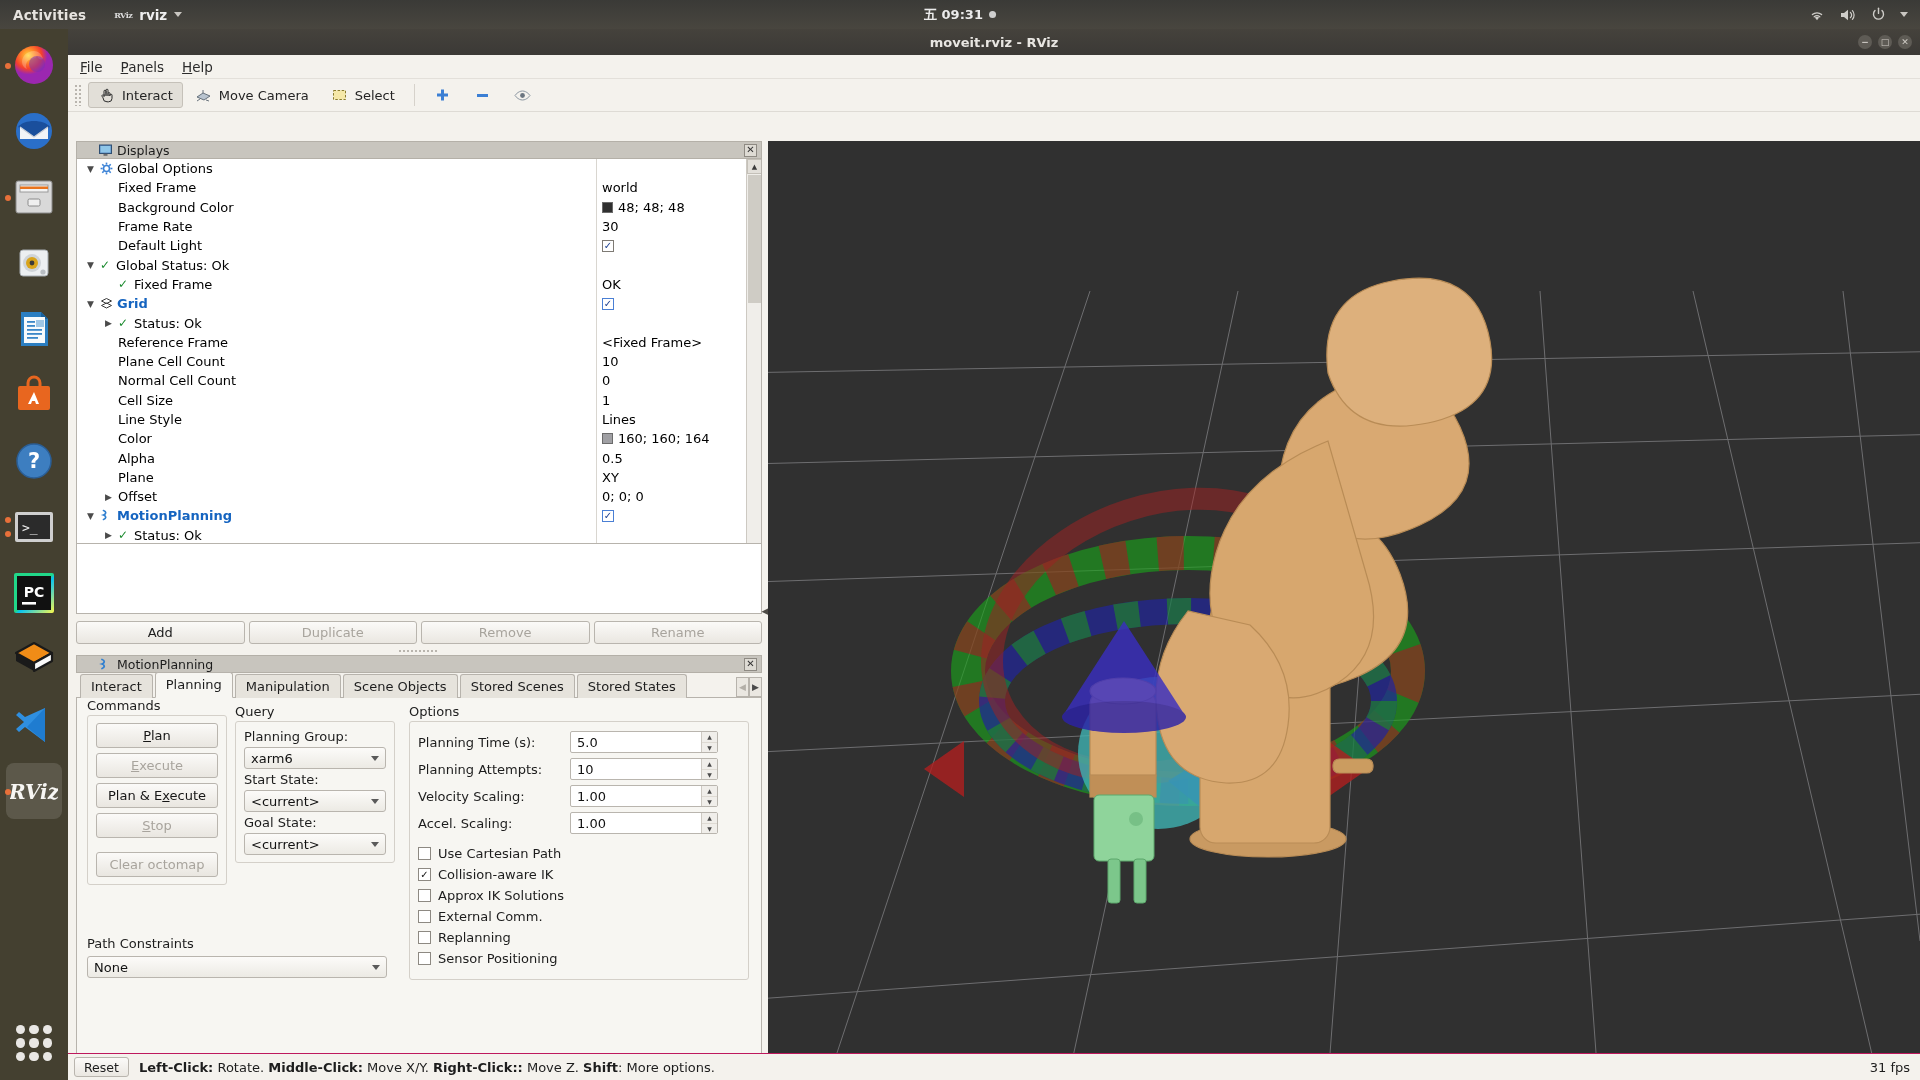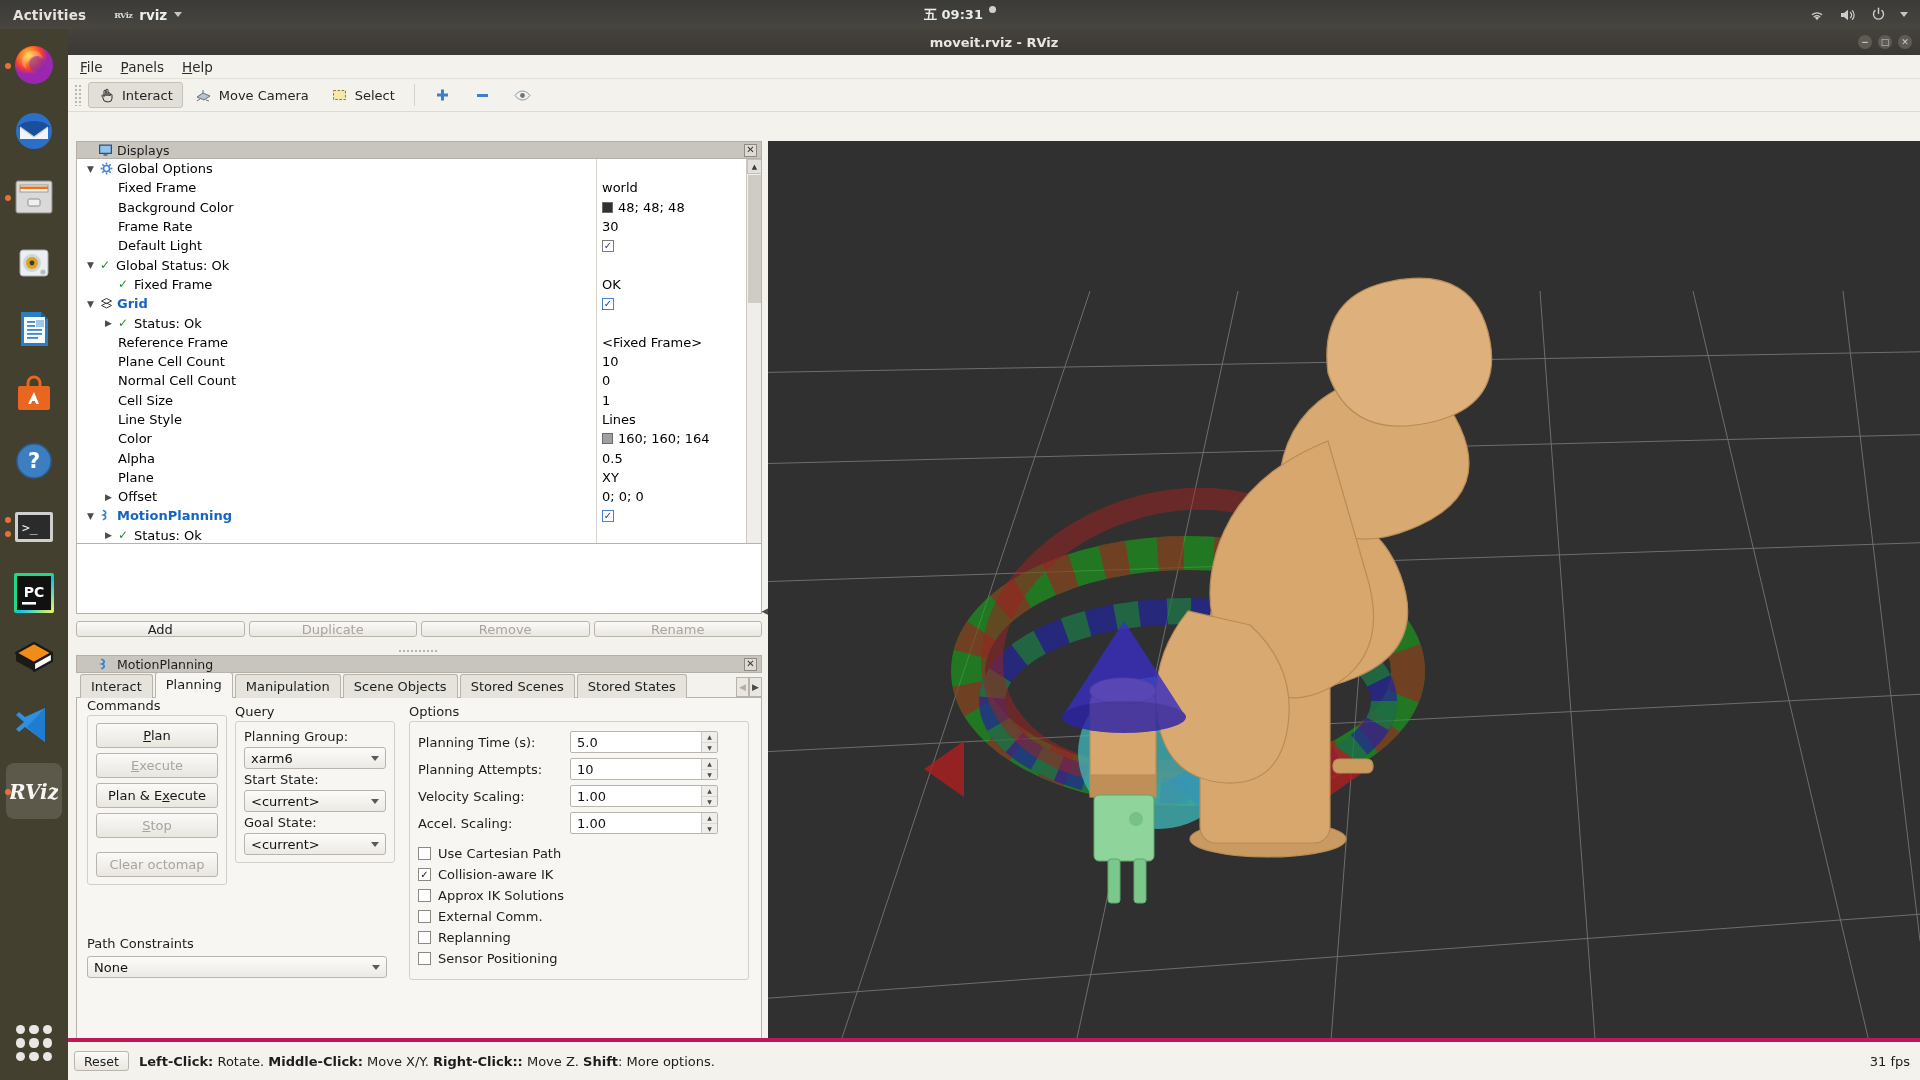--- a/index.html
+++ b/index.html
@@ -19,21 +19,21 @@
   }
   .gnome-activities { margin-left: 13px; font-weight: 700; color: #e6e3df; letter-spacing:.2px;}
   .gnome-app { margin-left: 28px; display: flex; align-items: center; gap: 7px; font-weight:700; color:#efefef;}
   .rviz-mini {
     font-size: 8px; font-weight: 700; color: #dcdcdc; letter-spacing: -0.5px;
     font-family: "DejaVu Serif", serif;
   }
   .caret { width:0;height:0;border-left:4px solid transparent;border-right:4px solid transparent;border-top:5px solid #c9c6c1; }
   .gnome-clock {
     position:absolute; left:50%; transform: translateX(-50%);
-    display:flex; align-items:flex-start; gap:6px; font-weight:700; font-size:13px; color:#ebebeb;
+    display:flex; align-items:center; gap:6px; font-weight:700; font-size:13px; color:#ebebeb;
   }
   .clock-dot { width:7px;height:7px;border-radius:50%;background:#cfcfcf; }
   .gnome-right { position:absolute; right:12px; display:flex; align-items:center; gap:14px; }
   .gnome-right svg { display:block; }
 
   
   .dock {
     position:absolute; top:29px; left:0; width:68px; height:1051px;
     background: rgba(70,66,48,0.93); z-index: 40;
     display:flex; flex-direction:column; align-items:center; padding-top:8px;
@@ -115,21 +115,21 @@
   .tblue { color:#1564c0; font-weight:700; }
   .swatch { width:11px; height:11px; border:1px solid #6b6b6b; display:inline-block; }
   .cb { width:12px;height:12px;border:1px solid #7e7a74;background:#fff;
     display:inline-flex;align-items:center;justify-content:center;font-size:10px;color:#1b3e8f;line-height:1;}
   .cb.blue { border-color:#4a7fd4; }
 
   .empty-area { position:absolute; top:402px; left:8px; width:686px; height:71px;
      background:#fff; border:1px solid #b7b3ac; }
   .btnrow { position:absolute; top:480px; left:8px; width:686px; display:flex; gap:4px; }
   .btn {
-    flex:1; height:16px; border:1px solid #b9b5ae; border-radius:3px;
+    flex:1; height:23px; border:1px solid #b9b5ae; border-radius:3px;
     background: linear-gradient(to bottom,#fbfaf8,#eae7e1);
     font-size:13px; color:#1d1d1d; display:flex; align-items:center; justify-content:center;
   }
   .btn.dis { color:#a8a49d; }
   .dotgrip { position:absolute; top:508px; left:330px; width:40px; height:5px;
      background-image: radial-gradient(#b9b5ae 1px, transparent 1px); background-size:4px 4px; }
 
   
   .mp { position:absolute; top:514px; left:8px; width:686px; height:400px; }
   .mp-tabs { display:flex; align-items:flex-end; height:25px; background:#f4f2ed;
@@ -185,22 +185,22 @@
   
   .viewport { position:absolute; top:112px; left:700px; width:1152px; height:939px;
      background:#303030; overflow:hidden; }
   .splitter { position:absolute; top:112px; left:694px; width:6px; height:939px;
      background:#f4f2ed; display:flex; align-items:center; justify-content:center;
      font-size:8px; color:#6b6b6b; }
   .collapse-arrow { position:absolute; width:9px; height:14px; display:flex;
      align-items:center; justify-content:center; font-size:9px; color:#4e4b46; }
 
   
-  .statusbar { position:absolute; bottom:0; left:0; width:1852px; height:42px;
-     background:#f4f2ed; border-top:4px solid #be185d; display:flex; align-items:center;
+  .statusbar { position:absolute; bottom:0; left:0; width:1852px; height:27px;
+     background:#f4f2ed; border-top:1px solid #be185d; display:flex; align-items:center;
      padding-left:6px; gap:10px; font-size:13px; color:#1d1d1d; }
   .reset-btn { height:20px; padding:0 9px; border:1px solid #b9b5ae; border-radius:3px;
      background:linear-gradient(to bottom,#fbfaf8,#eae7e1); display:flex;align-items:center; font-size:12.5px;}
   .fps { margin-left:auto; margin-right:10px; font-size:13px; color:#1d1d1d; }
   .hint b { font-weight:700; }
 </style>
 </head>
 <body>
 
 <div id="root">

